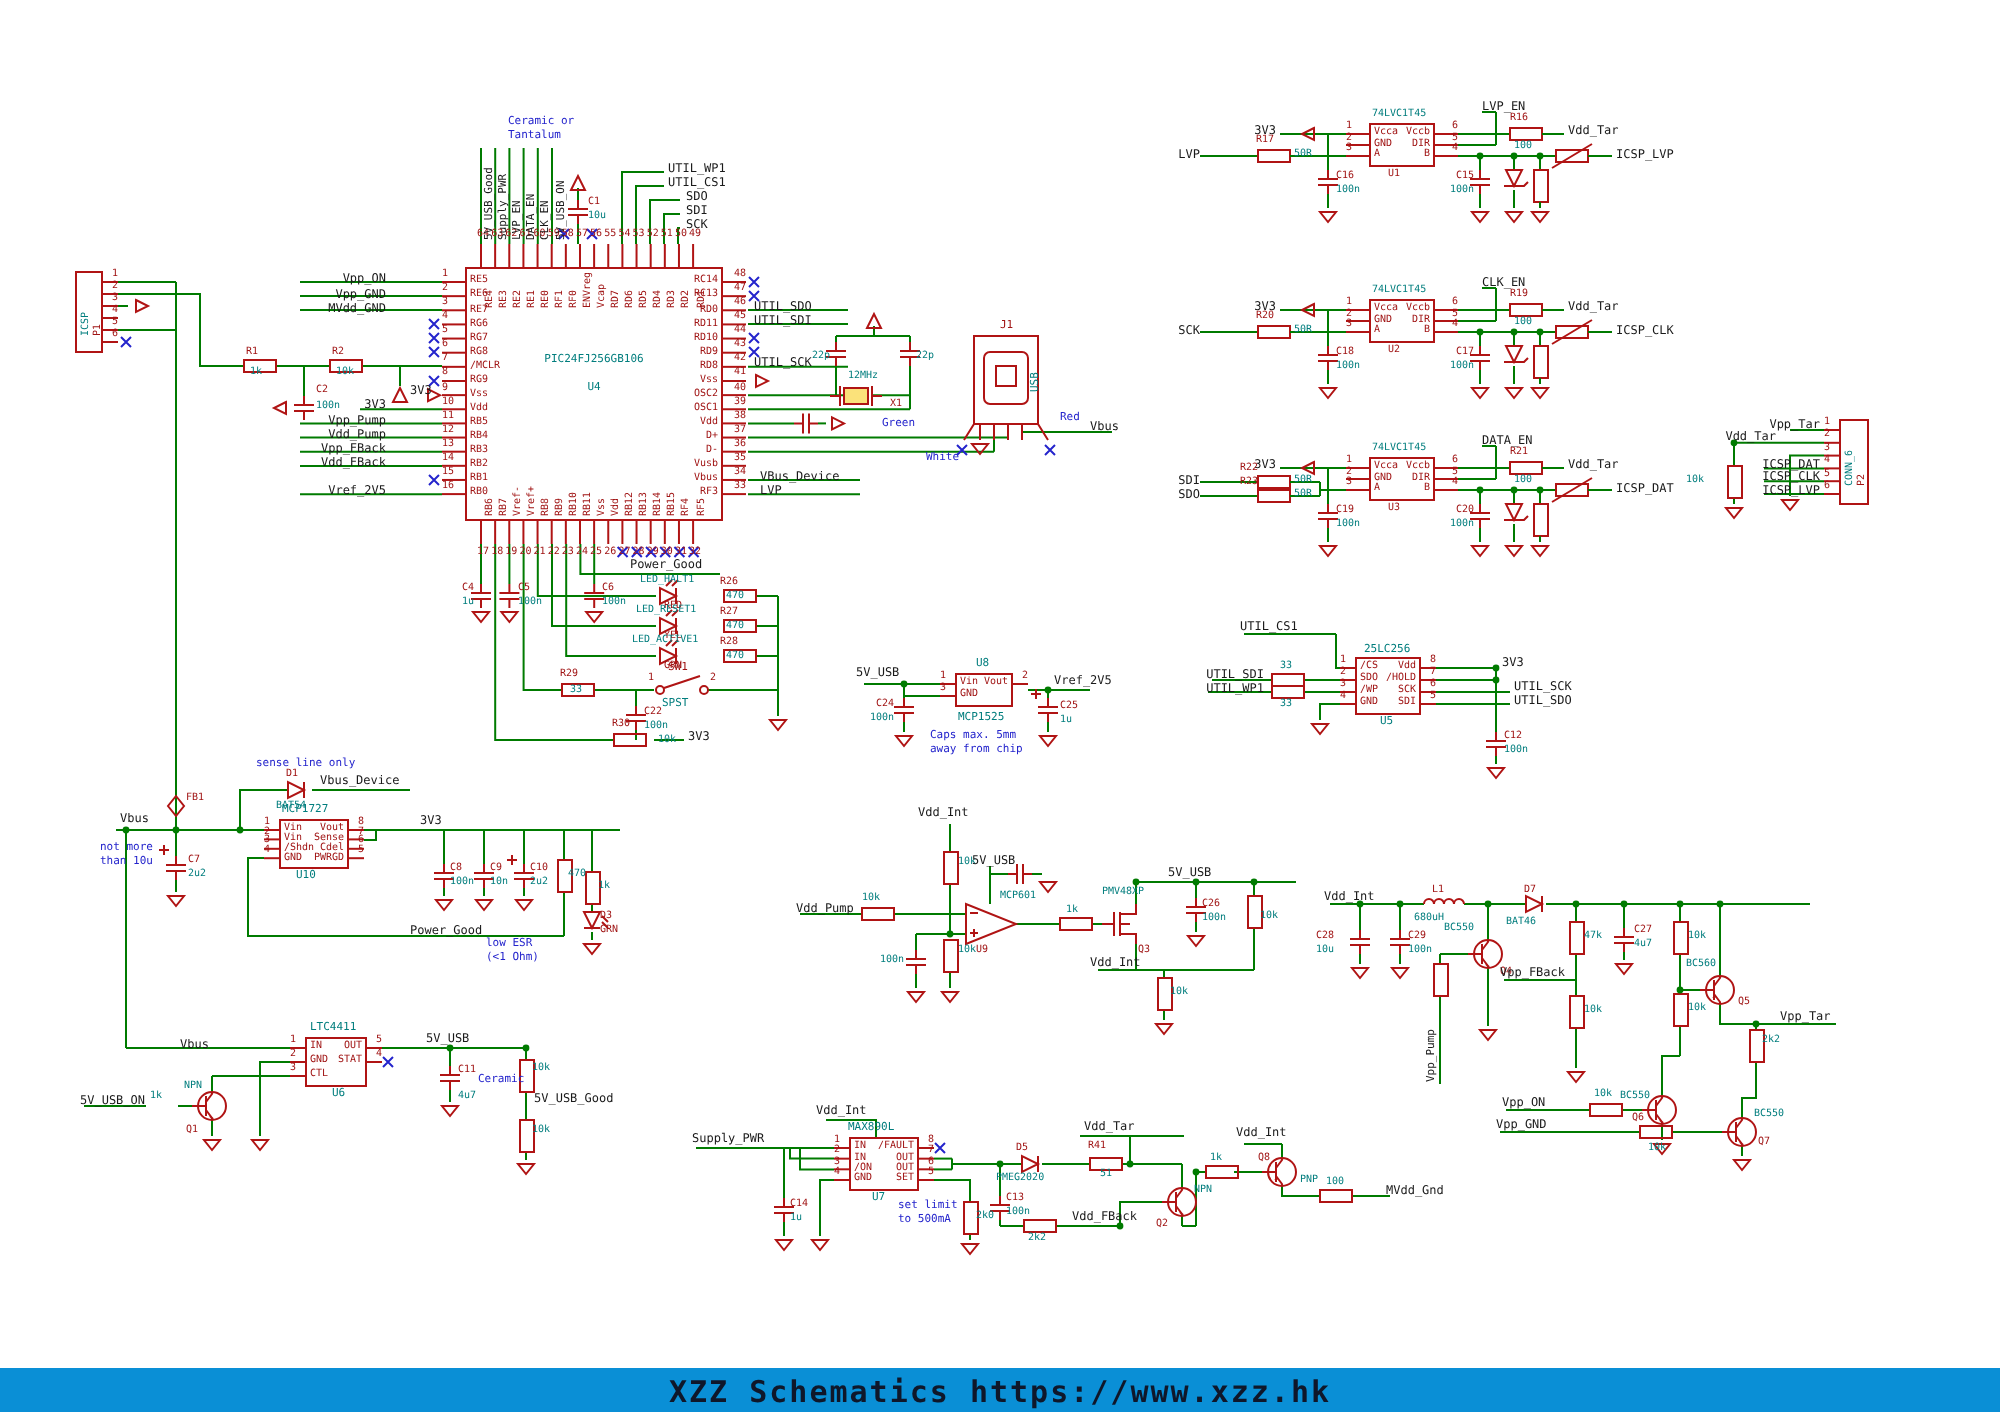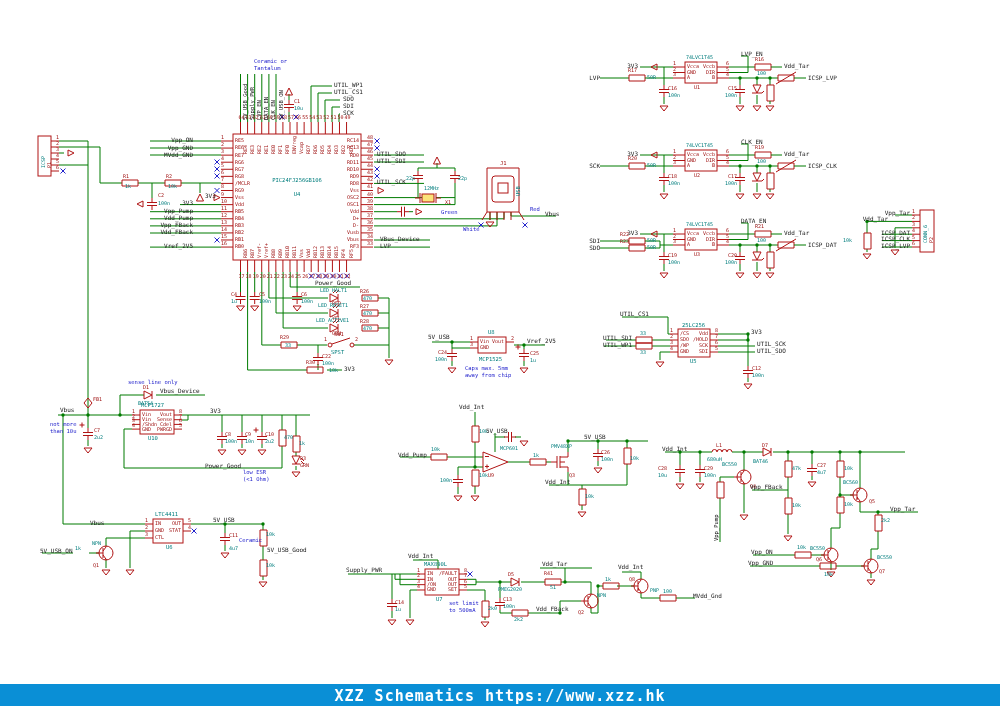--- a/index.html
+++ b/index.html
@@ -1167,14 +1167,14 @@
       <div class="txt" style="left: 40px; top: 548px; font-size: 6px; color: rgb(26, 26, 26);">5V_USB_ON</div>
       <div class="txt" style="left: 75px; top: 546px; font-size: 5px; color: rgb(0, 125, 125);">1k</div>
       <div class="txt" style="left: 213px; top: 517px; font-size: 6px; color: rgb(26, 26, 26);">5V_USB</div>
       <div class="txt" style="left: 229px; top: 533px; font-size: 5px; color: rgb(160, 20, 20);">C11</div>
       <div class="txt" style="left: 229px; top: 546px; font-size: 5px; color: rgb(0, 125, 125);">4u7</div>
       <div class="txt" style="left: 239px; top: 538px; font-size: 5.5px; color: rgb(36, 36, 204);">Ceramic</div>
       <div class="txt" style="left: 266px; top: 532px; font-size: 5px; color: rgb(0, 125, 125);">10k</div>
       <div class="txt" style="left: 267px; top: 547px; font-size: 6px; color: rgb(26, 26, 26);">5V_USB_Good</div>
       <div class="txt" style="left: 266px; top: 563px; font-size: 5px; color: rgb(0, 125, 125);">10k</div>
     </div>
-  <div class="banner" style="background: rgb(10, 143, 214); color: #ffffff;">XZZ Schematics https://www.xzz.hk</div>
+  <div class="banner" style="background: rgb(10, 143, 214); color: #0f172a;">XZZ Schematics https://www.xzz.hk</div>
 </div>
 
 </body></html>

